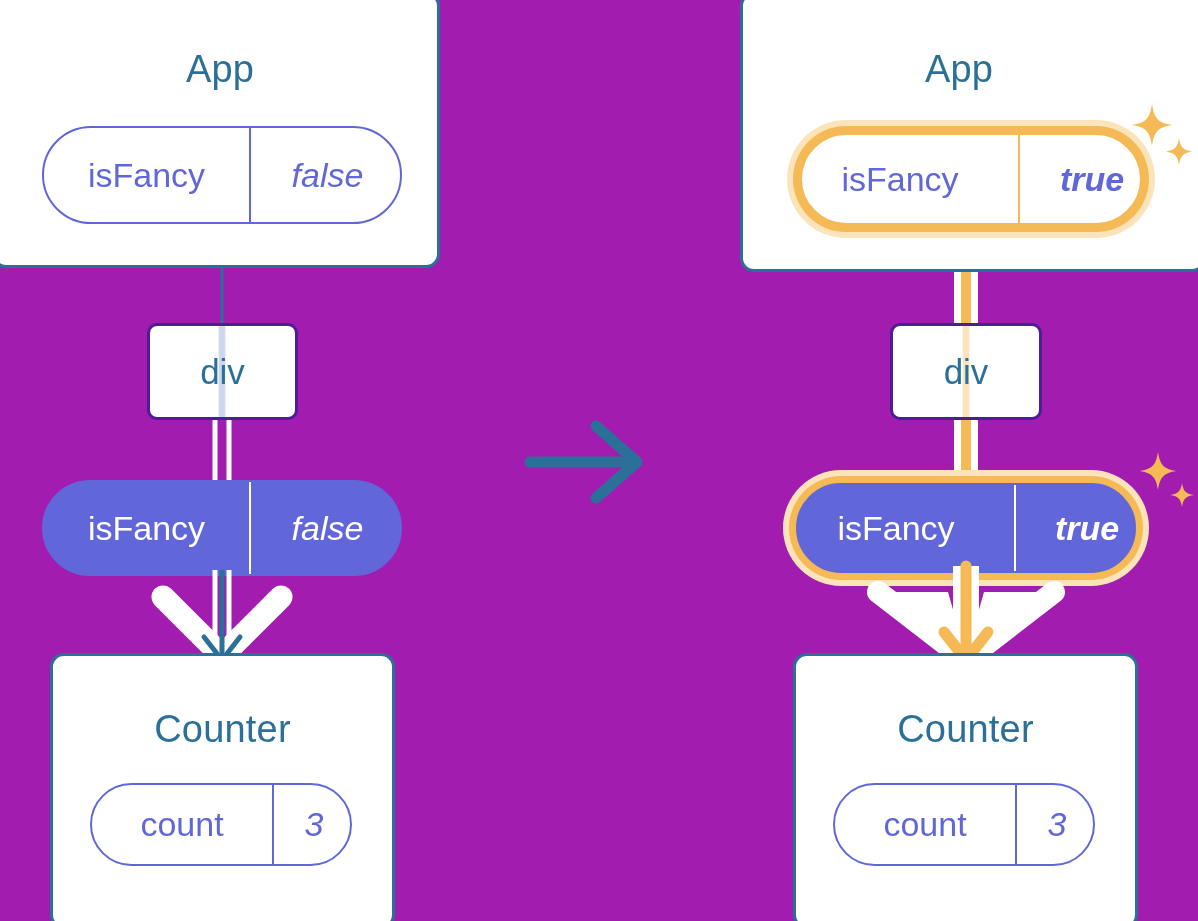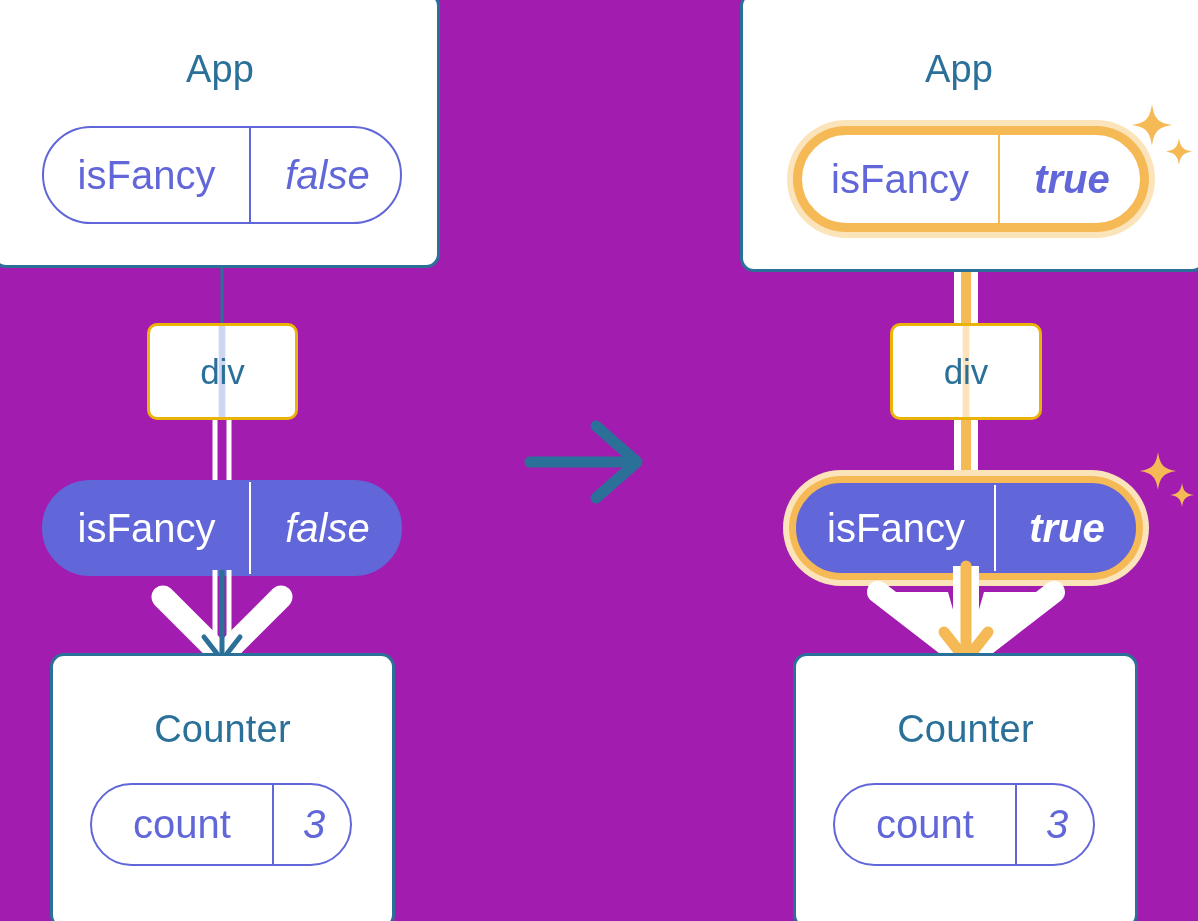--- a/index.html
+++ b/index.html
@@ -34,21 +34,21 @@
     width: 100%;
     text-align: center;
     color: #2b7099;
     font-size: 38px;
     letter-spacing: 0.2px;
     white-space: nowrap;
   }
   .divbox {
     position: absolute;
     background: #ffffff;
-    border: 3px solid #eab308;
+    border: 3px solid #4c1d95;
     border-radius: 10px;
     box-sizing: border-box;
     display: flex;
     align-items: center;
     justify-content: center;
     color: #2b7099;
     font-size: 35px;
   }
   .divbox .lbl { position: relative; z-index: 3; }
 
@@ -57,21 +57,21 @@
     position: absolute;
     display: flex;
     align-items: stretch;
     box-sizing: border-box;
     border-radius: 999px;
   }
   .pill .seg {
     display: flex;
     align-items: center;
     justify-content: center;
-    font-size: 40px;
+    font-size: 34px;
     box-sizing: border-box;
     white-space: nowrap;
   }
   .pill .seg.key  { flex: 0 0 auto; }
   .pill .seg.val  { flex: 0 0 auto; font-style: italic; }
 
   
   .pill.outline {
     background: #ffffff;
     border: 2px solid #6167d8;
@@ -90,21 +90,21 @@
   
   .pill.highlight {
     box-shadow:
       0 0 0 7px #f5b955,
       0 0 0 13px #fbe3ba;
   }
   .pill.highlight.outline { border-color: #f5b955; }
   .pill.highlight.outline .seg.val { border-left-color: #f5b955; }
   .pill.highlight.filled { border-color: #6167d8; }
 
-  .bold { font-weight: bold; }
+  .bold { font-weight: bold; margin-left: 20px; }
 
   .sparkle {
     position: absolute;
     pointer-events: none;
   }
   .arrow-mid {
     position: absolute;
   }
 </style>
 </head>

